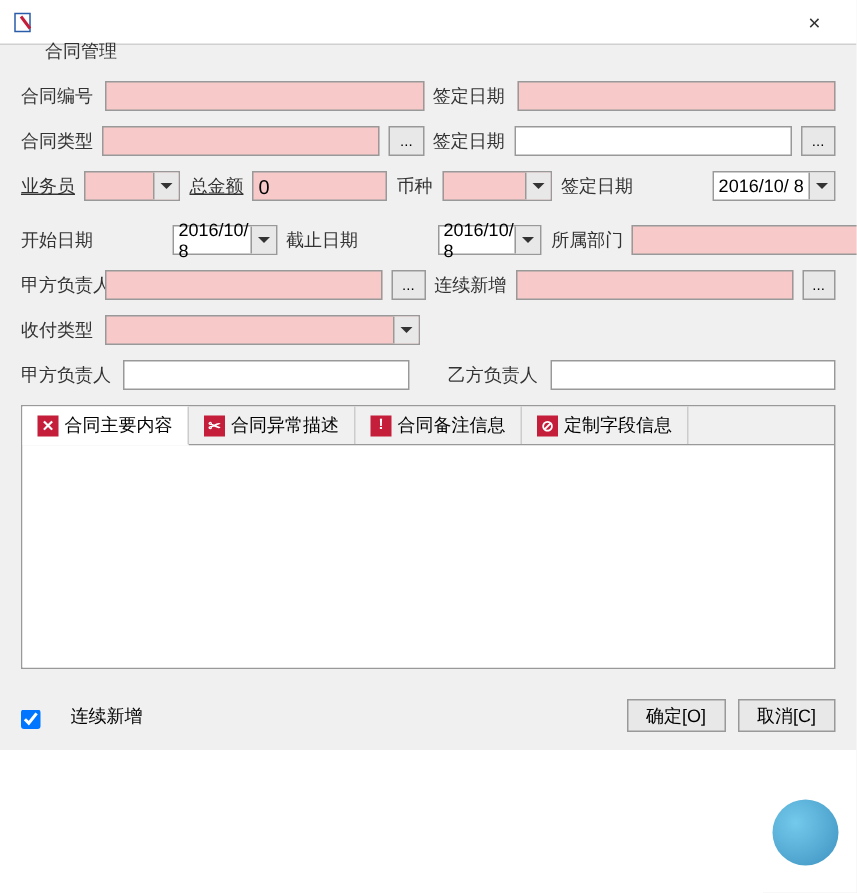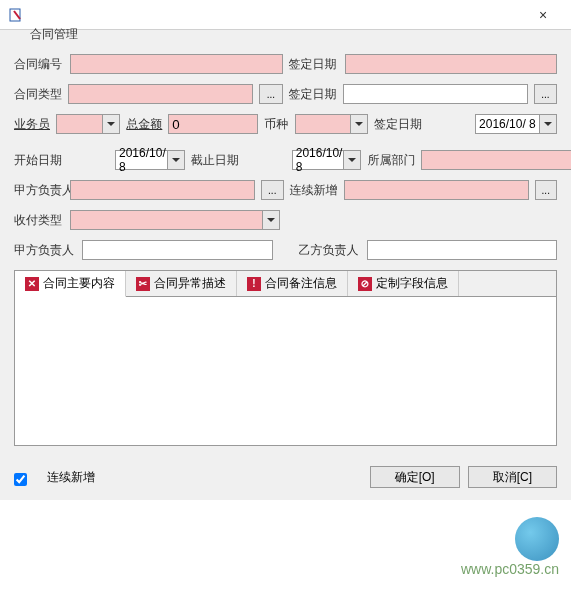--- a/index.html
+++ b/index.html
@@ -129,21 +129,21 @@
 .chk {
   display: flex; align-items: flex-end; gap: 20px;
 }
 .chk input { width: 13px; height: 13px; }
 .footer-btns {
   margin-left: auto;
   display: flex; gap: 8px;
 }
 .fbtn {
   height: 22px;
-  padding: 0 24px;
+  padding: 0 12px;
   background: #e8e8e8;
   border: 1px solid #999;
   cursor: pointer;
   font-size: 12px;
   display: flex; align-items: center;
 }
 .watermark {
   position: absolute;
   right: 12px; bottom: 18px;
   text-align: right;
@@ -289,14 +289,13 @@
     <span>连续新增</span>
   </label>
   <div class="footer-btns">
     <button class="fbtn">确定[O]</button>
     <button class="fbtn">取消[C]</button>
   </div>
 </div>
 
 <div class="watermark">
   <div class="wm-logo"></div>
-  <div class="wm-url">www.pc0359.cn</div>
 </div>
 
 </body></html>

